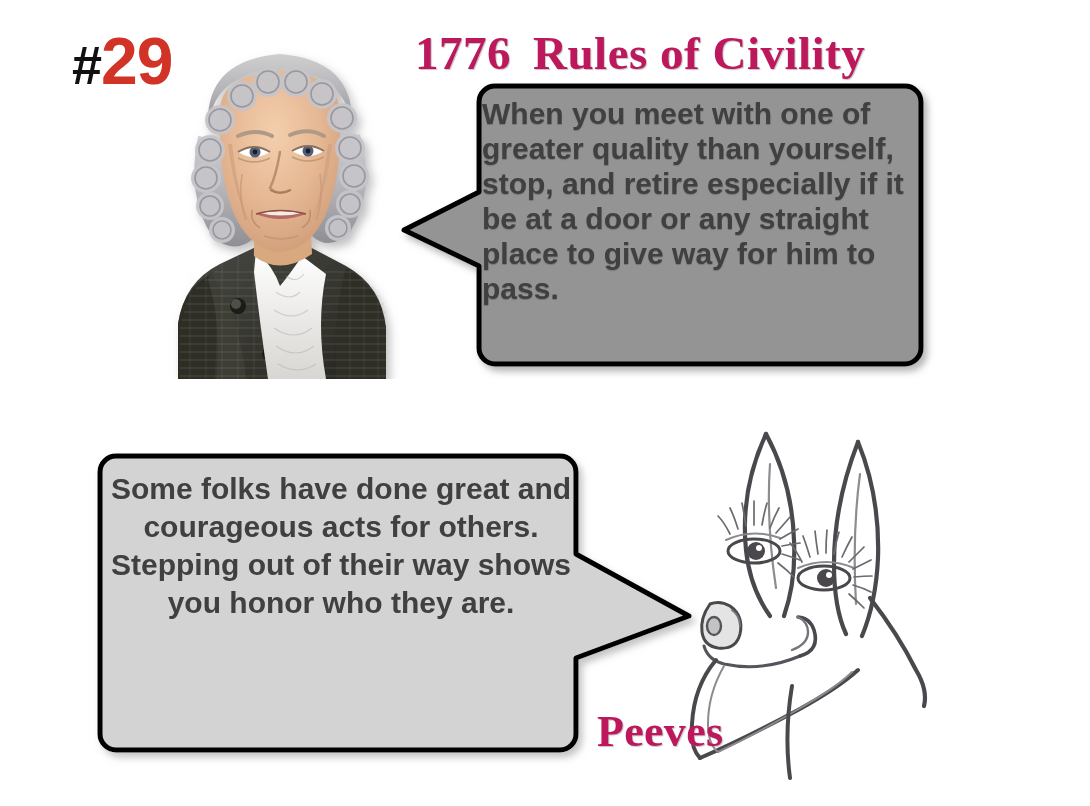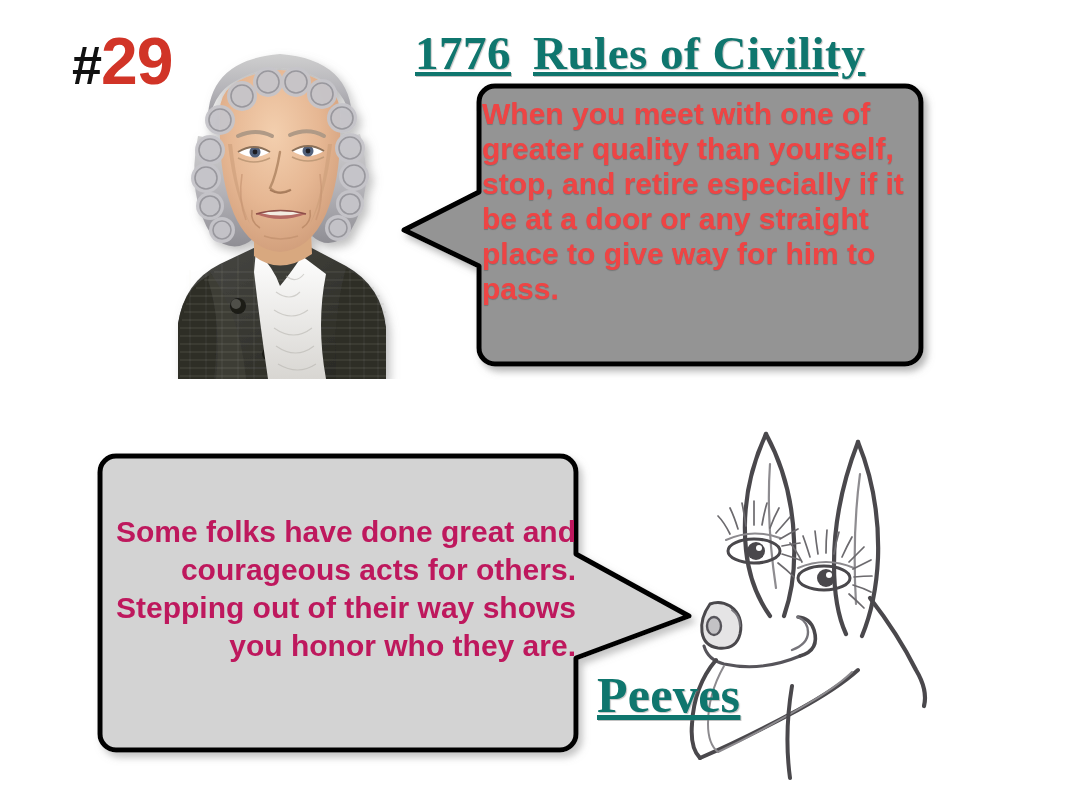--- a/index.html
+++ b/index.html
@@ -20,63 +20,61 @@
     letter-spacing:-1px;
     white-space:nowrap;
   }
   #rule-number .hash { color:#111111; font-size:54px; }
   #rule-number .num  { color:#d13427; font-size:66px; }
 
   
   .serif-heading {
     position:absolute;
     font-family:"Liberation Serif", "DejaVu Serif", serif;
-    font-weight:bold; color:#0f766e;
+    font-weight:bold; color:#be185d;
     white-space:nowrap;
     text-shadow:1px 1px 1px rgba(120,120,120,.45);
-    text-decoration:underline;
   }
   #title-1776 { left:415px; top:26px; font-size:47px; letter-spacing:.5px; }
   #title-1776 .yr { margin-right:22px; }
   #title-principles { left:108px; top:398px; font-size:43px; letter-spacing:.3px; }
   #year-2026 {
     left:601px; top:495px; font-size:49px; letter-spacing:0px;
     font-family:"Liberation Serif","DejaVu Serif",serif; font-weight:bold;
   }
-  #donkey-name { left:597px; top:666px; font-size:50px; letter-spacing:.3px; }
+  #donkey-name { left:597px; top:706px; font-size:44px; letter-spacing:.3px; }
 
   
   #washington {
     position:absolute; left:150px; top:24px; width:260px; height:355px;
   }
 
   
   .bubble { position:absolute; }
   .bubble svg { position:absolute; left:0; top:0; overflow:visible; }
   .bubble .txt {
     position:absolute;
     font-family:"Liberation Sans", sans-serif;
     font-weight:bold;
     white-space:pre-line;
   }
 
   #bubble-washington { left:400px; top:80px; width:525px; height:292px; }
   #bubble-washington .txt {
     left:82px; top:16px; width:430px;
-    color:#ef4444; font-size:30px; line-height:35px;
+    color:#404040; font-size:30px; line-height:35px;
     text-align:left;
     text-shadow:0 1px 1px rgba(0,0,0,.20);
   }
 
   #bubble-donkey { left:92px; top:450px; width:605px; height:310px; }
   #bubble-donkey .txt {
     left:14px; top:20px; width:470px;
-    color:#be185d; font-size:30px; line-height:38px;
-    text-align:right;
-    margin-top:43px;
+    color:#404040; font-size:30px; line-height:38px;
+    text-align:center;
   }
 
   
   #donkey-drawing { position:absolute; left:688px; top:418px; width:362px; height:378px; }
 </style>
 </head>
 <body>
 
 <div id="stage">
 

